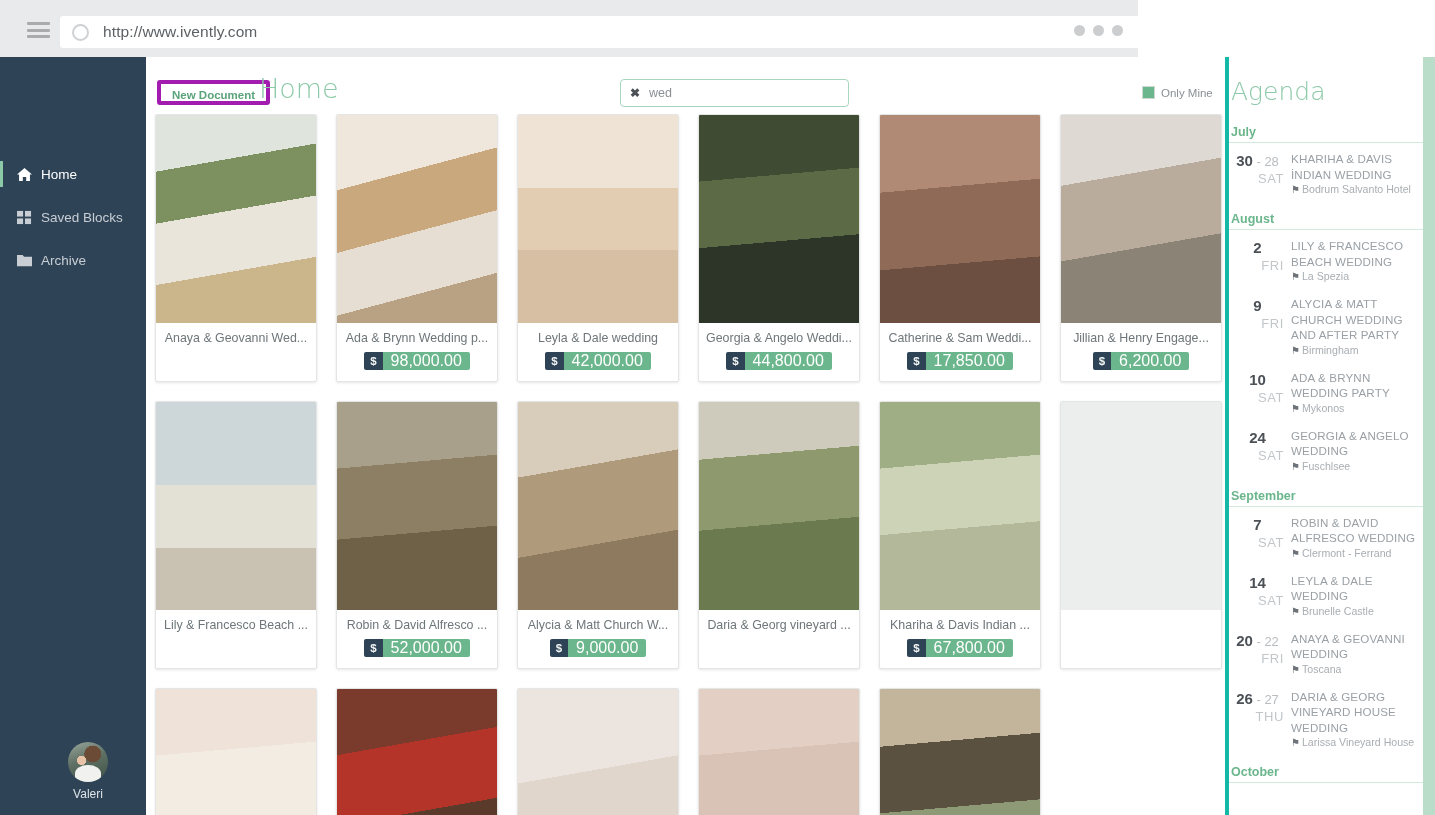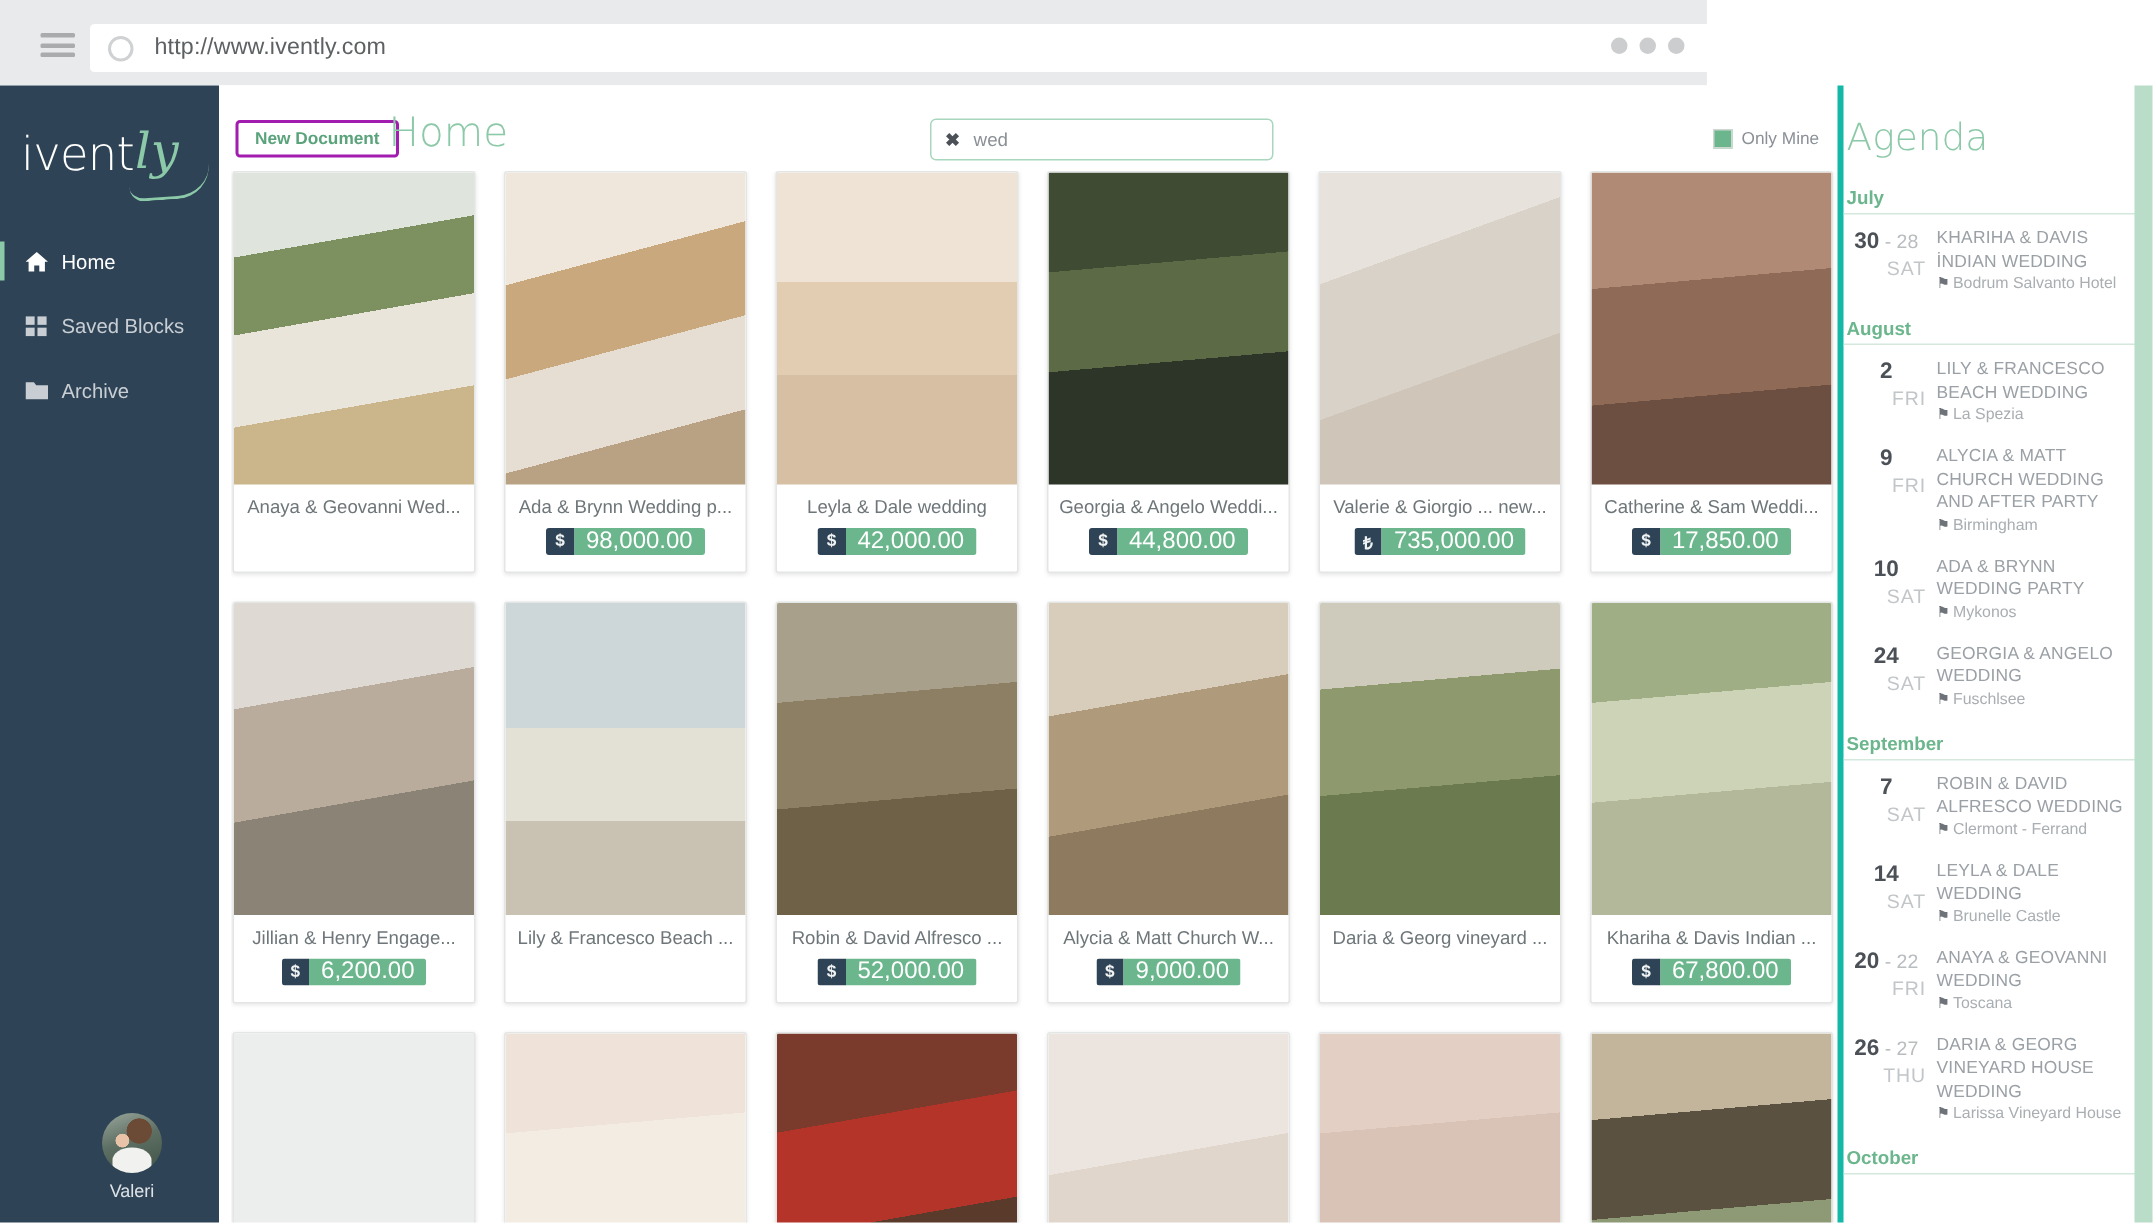--- a/index.html
+++ b/index.html
@@ -91,21 +91,21 @@
     background: #f1f1ef; border-radius: 50% 50% 0 0;
   }
   .user-name { font-size: 12px; color: #dfe3e7; }
 
   
   .main { position: absolute; left: 146px; top: 0; right: 210px; height: 758px; background: #fff; }
 
   .topbar { position: absolute; left: 0; top: 0; width: 100%; height: 57px; }
   .new-doc-btn {
     position: absolute; left: 11px; top: 23px; height: 25px; padding: 0 11px;
-    border: 2px solid #a21caf; border-radius: 3px; background: #fff;
+    border: 4px solid #a21caf; border-radius: 3px; background: #fff;
     color: #5aa37b; font-size: 11.5px; font-weight: bold; line-height: 23px;
     cursor: pointer; white-space: nowrap;
   }
   .page-title {
     position: absolute; left: 113px; top: 16px; font-size: 27px; color: #8cc9a8;
     font-weight: 300; font-family: "DejaVu Sans", sans-serif;
   }
   .search-box {
     position: absolute; left: 474px; top: 22px; width: 229px; height: 28px;
     border: 1px solid #a8d7bd; border-radius: 4px; background: #fff;
@@ -197,25 +197,20 @@
   <div class="win-dots">
       <b></b>
       <b></b>
       <b></b>
     </div>
 </div>
 
 <div class="app">
 
   <div class="sidebar">
-    <div class="logo">
-      <span class="l-ivent">ivent</span>
-      <span class="l-ly">ly</span>
-      <span class="l-swash"></span>
-    </div>
 
     <div class="nav">
       <div class="nav-item active">
         <svg class="nav-ico" viewBox="0 0 16 16" fill="#ffffff">
             <path d="M8 1L0 8h2.2v7h4v-4.4h3.6V15h4V8H16z"></path>
           </svg>
         <span>Home</span>
       </div>
       <div class="nav-item">
         <svg class="nav-ico" viewBox="0 0 16 16" fill="#c8ced4">
@@ -278,27 +273,20 @@
             </div></div>
         </div>
         <div class="card">
           <div class="card-img" style="background: linear-gradient(175deg, rgb(63, 75, 51) 0px, rgb(63, 75, 51) 30%, rgb(92, 107, 70) 30%, rgb(92, 107, 70) 60%, rgb(44, 53, 39) 60%, rgb(44, 53, 39) 100%);"></div>
           <div class="card-body"><div class="card-title">Georgia &amp; Angelo Weddi...</div><div class="price">
               <span class="cur">$</span>
               <span class="amt">44,800.00</span>
             </div></div>
         </div>
         <div class="card">
-          <div class="card-img" style="background: linear-gradient(160deg, rgb(231, 226, 219) 0px, rgb(231, 226, 219) 28%, rgb(217, 210, 200) 28%, rgb(217, 210, 200) 62%, rgb(207, 198, 185) 62%, rgb(207, 198, 185) 100%);"></div>
-          <div class="card-body"><div class="card-title">Valerie &amp; Giorgio ... new...</div><div class="price">
-              <span class="cur">₺</span>
-              <span class="amt">735,000.00</span>
-            </div></div>
-        </div>
-        <div class="card">
           <div class="card-img" style="background: linear-gradient(175deg, rgb(176, 138, 116) 0px, rgb(176, 138, 116) 35%, rgb(143, 106, 86) 35%, rgb(143, 106, 86) 70%, rgb(109, 79, 65) 70%, rgb(109, 79, 65) 100%);"></div>
           <div class="card-body"><div class="card-title">Catherine &amp; Sam Weddi...</div><div class="price">
               <span class="cur">$</span>
               <span class="amt">17,850.00</span>
             </div></div>
         </div>
         <div class="card">
           <div class="card-img" style="background: linear-gradient(170deg, rgb(222, 217, 211) 0px, rgb(222, 217, 211) 30%, rgb(185, 172, 156) 30%, rgb(185, 172, 156) 62%, rgb(140, 131, 119) 62%, rgb(140, 131, 119) 100%);"></div>
           <div class="card-body"><div class="card-title">Jillian &amp; Henry Engage...</div><div class="price">
               <span class="cur">$</span>

